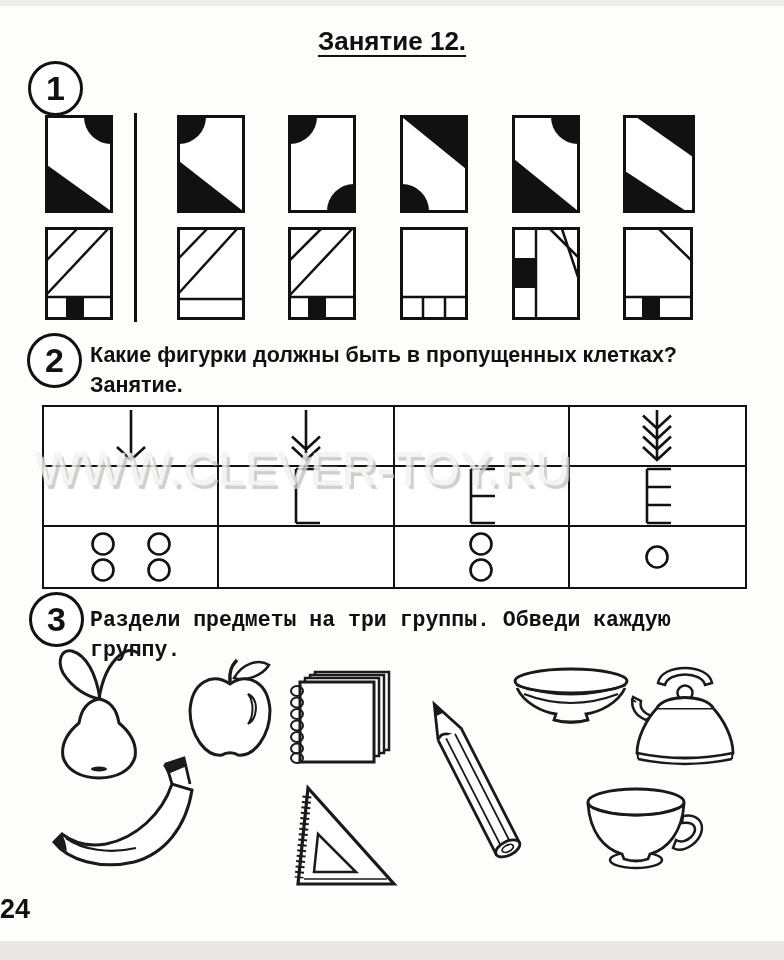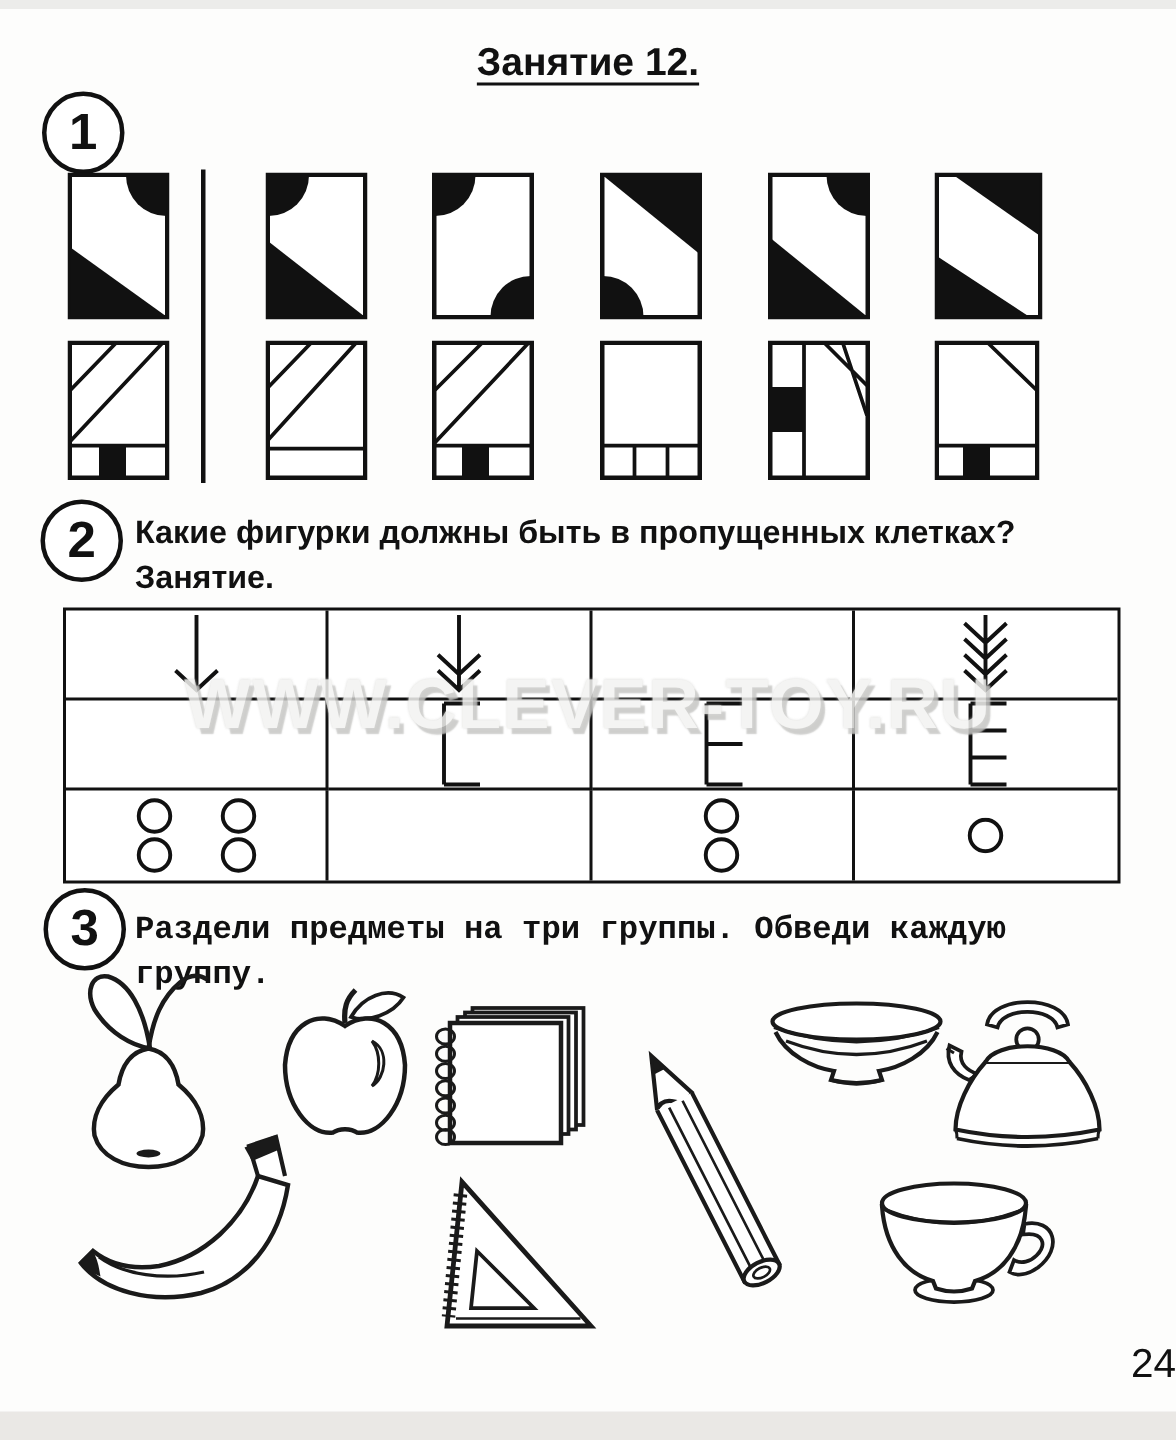--- a/index.html
+++ b/index.html
@@ -12,23 +12,23 @@
   .tasknum{position:absolute;width:49px;height:49px;border:3px solid #111;border-radius:50%;
            display:flex;align-items:center;justify-content:center;font-size:34px;font-weight:bold;background:#fff;}
   .tasktext{position:absolute;font-size:21.5px;font-weight:bold;line-height:1.4;}
   .divline{position:absolute;width:3px;background:#111;}
   .fig{position:absolute;}
   .t2table{position:absolute;left:42px;top:405px;width:701px;height:180px;border:2.5px solid #111;
            display:grid;grid-template-columns:repeat(4,1fr);grid-template-rows:repeat(3,1fr);background:#fff;}
   .t2cell{border-right:2px solid #111;border-bottom:2px solid #111;display:flex;align-items:center;justify-content:center;}
   .t2cell.lastcol{border-right:none;}
   .t2cell.lastrow{border-bottom:none;}
-  .watermark{position:absolute;left:36px;top:441px;width:712px;text-align:center;font-size:47px;font-weight:bold;
+  .watermark{position:absolute;left:36px;top:441px;width:712px;text-align:left;font-size:47px;font-weight:normal;
              letter-spacing:1px;color:#f3f3f1;text-shadow:0 0 2px #d4d4d2,3px 4px 1px #c6c6c4;opacity:.85;pointer-events:none;}
-  .pagenum{position:absolute;left:0;top:894px;width:784px;text-align:right;font-size:27px;font-weight:normal;}
+  .pagenum{position:absolute;left:0;top:894px;width:784px;text-align:left;font-size:27px;font-weight:bold;}
   svg{display:block;}
 </style>
 </head>
 <body>
 
 <div class="page">
   <div class="band-top"></div>
 
   <div class="title">Занятие 12.</div>
 

